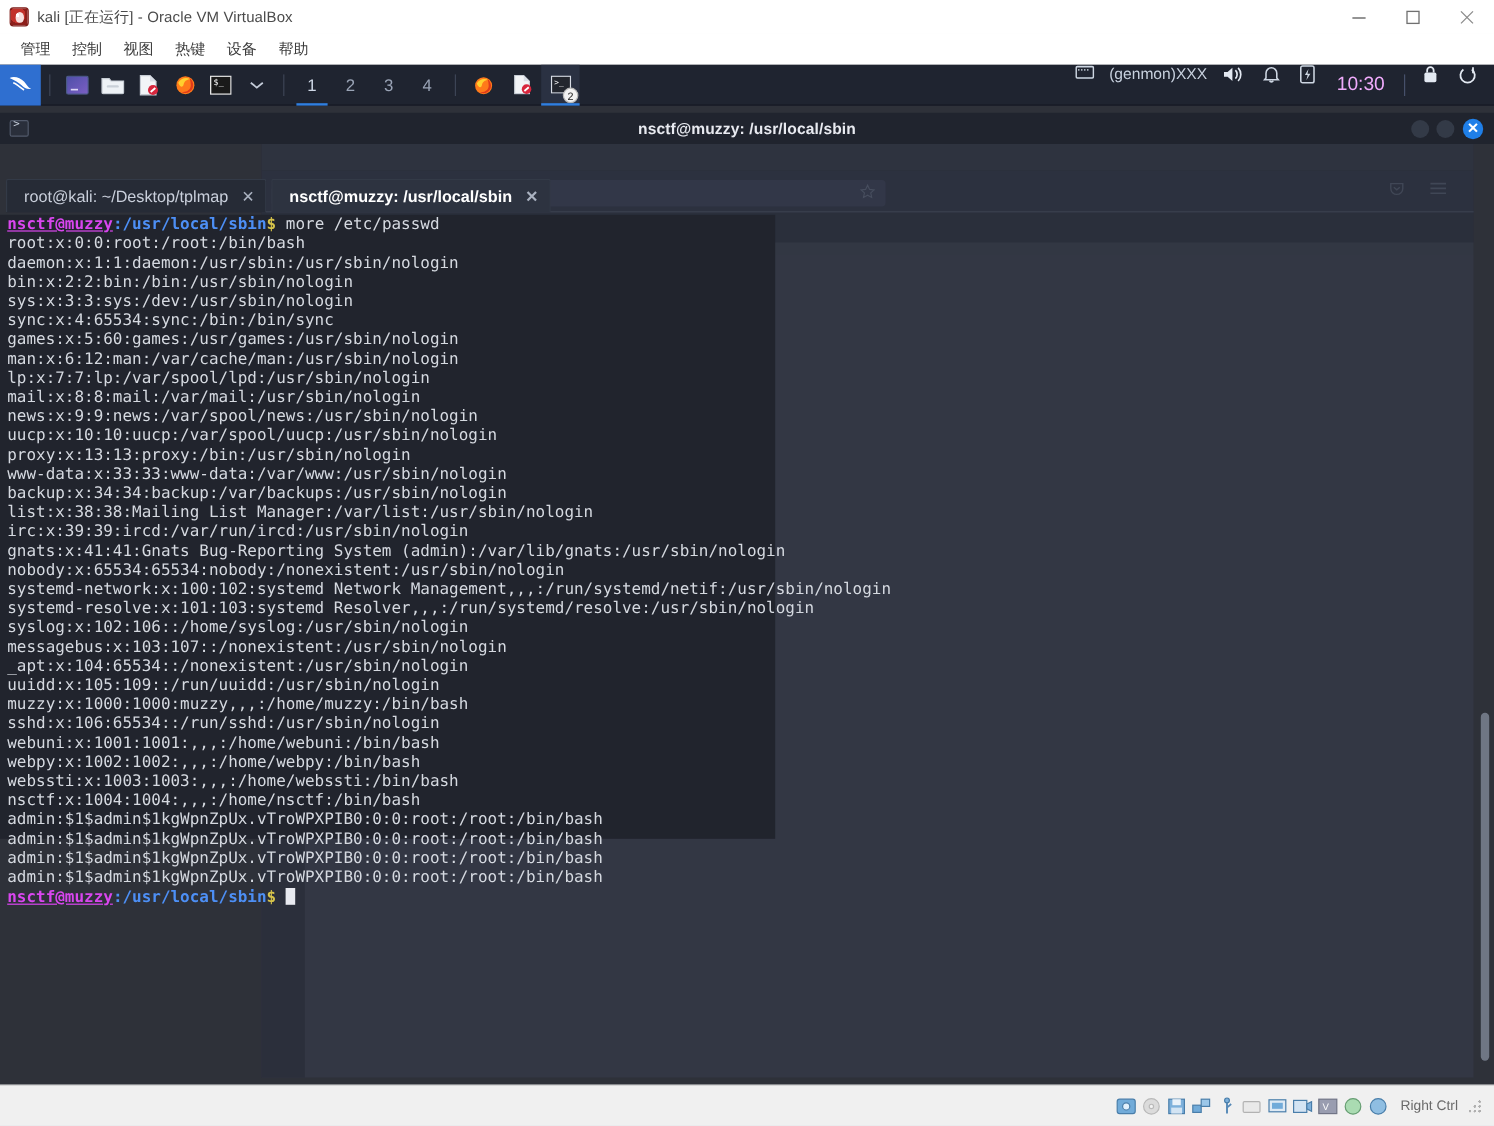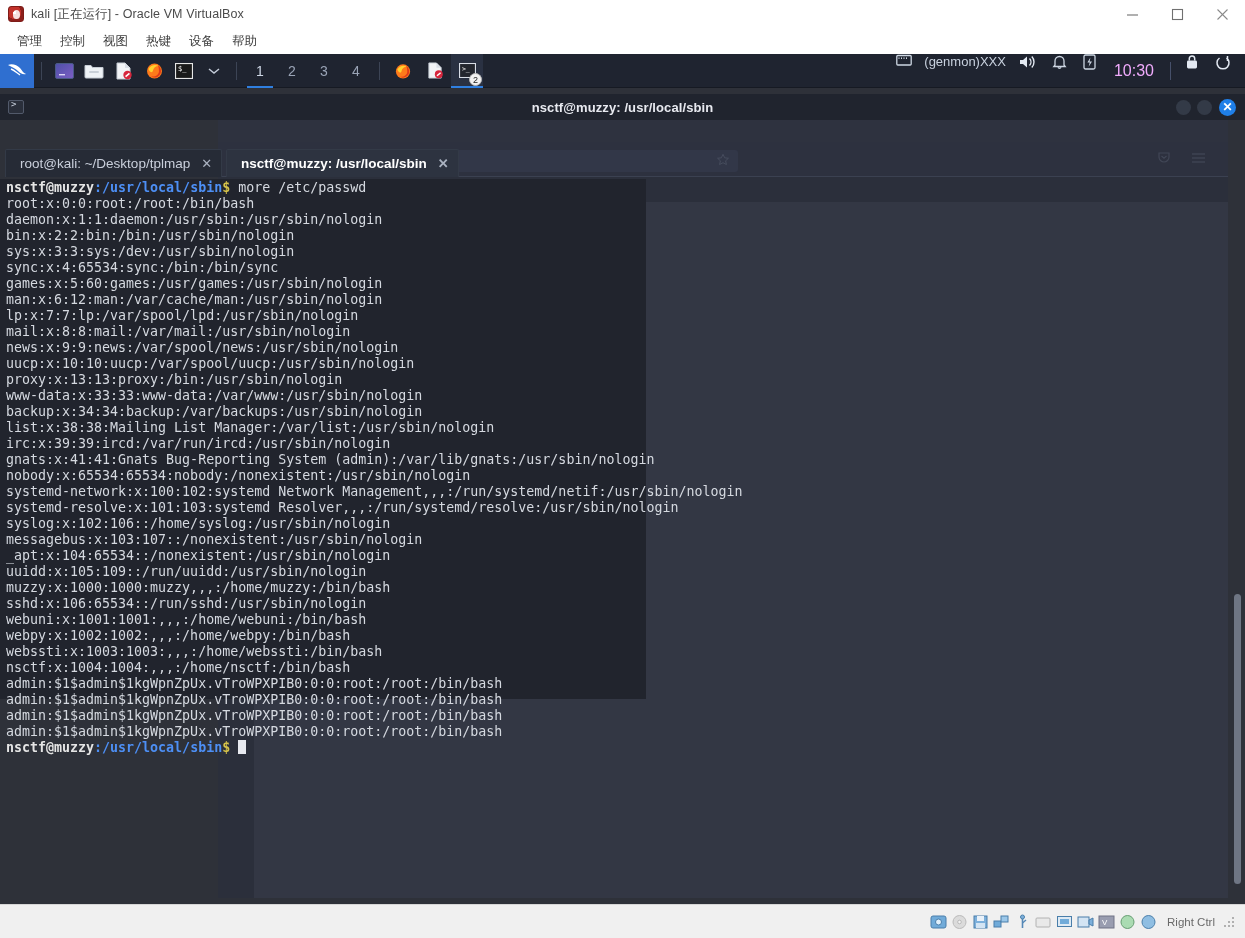--- a/index.html
+++ b/index.html
@@ -187,21 +187,21 @@
   .term-body {
     position: absolute; left: 0; top: 85px; width: 646px; height: 520px;
     background: #21242d;
   }
   .term-text {
     position: absolute; left: 6px; top: 86px; width: 1230px;
     font-family: "DejaVu Sans Mono", monospace;
     font-size: 13.3px; line-height: 16px; color: #d5d9e0;
     white-space: pre; letter-spacing: 0px;
   }
-  .term-text .u { color: #e5e5e5; font-weight: bold; }
+  .term-text .u { color: #d946ef; font-weight: bold; text-decoration: underline; }
   .term-text .p { color: #4d8ff5; font-weight: bold; }
   .term-text .d { color: #d6c34a; font-weight: bold; }
   .cursor { display: inline-block; width: 8px; height: 14px; background: #e8eaf0; vertical-align: -2px; }
 
   
   .guest-scrollbar {
     position: absolute; right: 4px; top: 540px; width: 7px; height: 290px;
     background: #6f7684; border-radius: 4px;
   }
 

